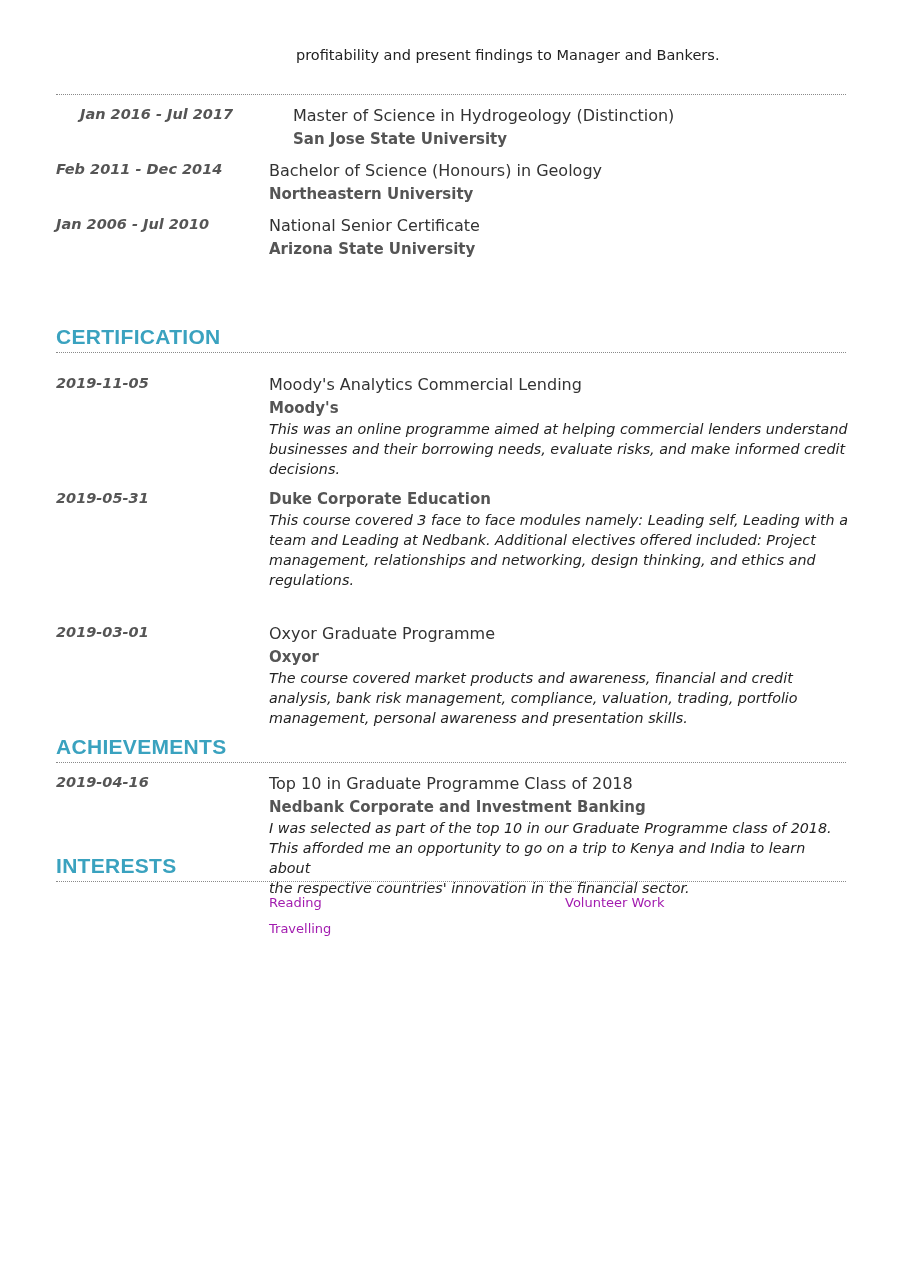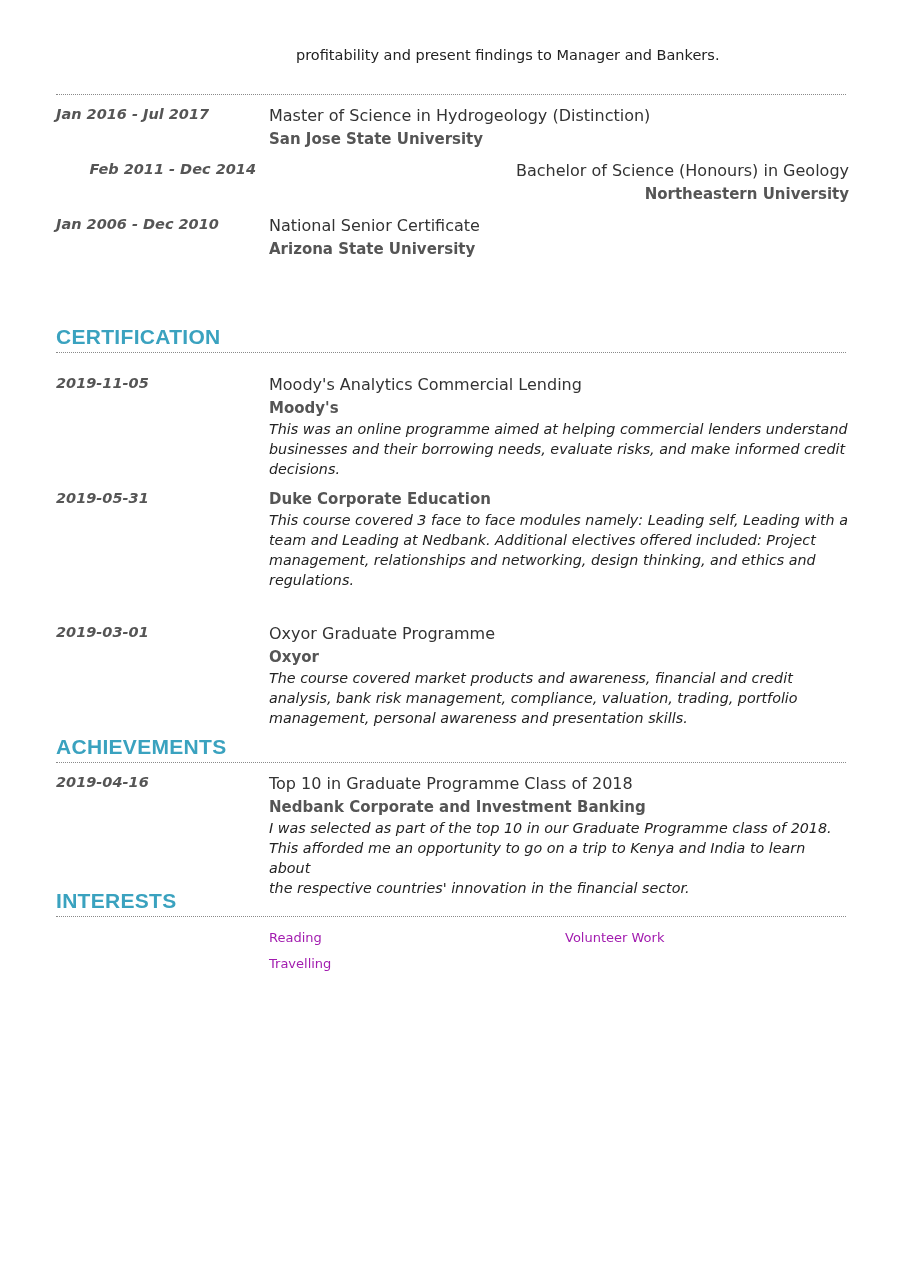--- a/index.html
+++ b/index.html
@@ -39,36 +39,36 @@
 </head>
 <body>
 
 <div>
   <div class="top-line">profitability and present findings to Manager and Bankers.</div>
 </div>
 
 <div class="section" style="top:92px;">
   <div class="rule"></div>
 
-  <div class="entry" style="margin-top:9px;height:55px;">
+  <div class="entry" style="margin-top:9px;height:55px;margin-left:24px;">
     <div class="date">Jan 2016 - Jul 2017</div>
     <div class="body">
       <div class="title">Master of Science in Hydrogeology (Distinction)</div>
       <div class="org">San Jose State University</div>
     </div>
   </div>
-  <div class="entry" style="height:55px;text-align:right;">
+  <div class="entry" style="height:55px;">
     <div class="date">Feb 2011 - Dec 2014</div>
     <div class="body">
       <div class="title">Bachelor of Science (Honours) in Geology</div>
       <div class="org">Northeastern University</div>
     </div>
   </div>
   <div class="entry" style="height:55px;">
-    <div class="date">Jan 2006 - Dec 2010</div>
+    <div class="date">Jan 2006 - Jul 2010</div>
     <div class="body">
       <div class="title">National Senior Certificate</div>
       <div class="org">Arizona State University</div>
     </div>
   </div>
 </div>
 
 <div class="section" style="top:324px;">
   <h2 class="section-title">CERTIFICATION</h2>
   <div class="rule"></div>
@@ -124,21 +124,21 @@
       <div class="org">Nedbank Corporate and Investment Banking</div>
       <div class="desc">
         <div>I was selected as part of the top 10 in our Graduate Programme class of 2018.</div>
         <div>This afforded me an opportunity to go on a trip to Kenya and India to learn about</div>
         <div>the respective countries' innovation in the financial sector.</div>
       </div>
     </div>
   </div>
 </div>
 
-<div class="section" style="top:888px;">
+<div class="section" style="top:853px;">
   <h2 class="section-title">INTERESTS</h2>
   <div class="rule"></div>
   <div class="interests">
     <div class="interest" style="left:0;top:13px;">Reading</div>
     <div class="interest" style="left:296px;top:13px;">Volunteer Work</div>
     <div class="interest" style="left:0;top:39px;">Travelling</div>
   </div>
 </div>
 
 </body></html>

